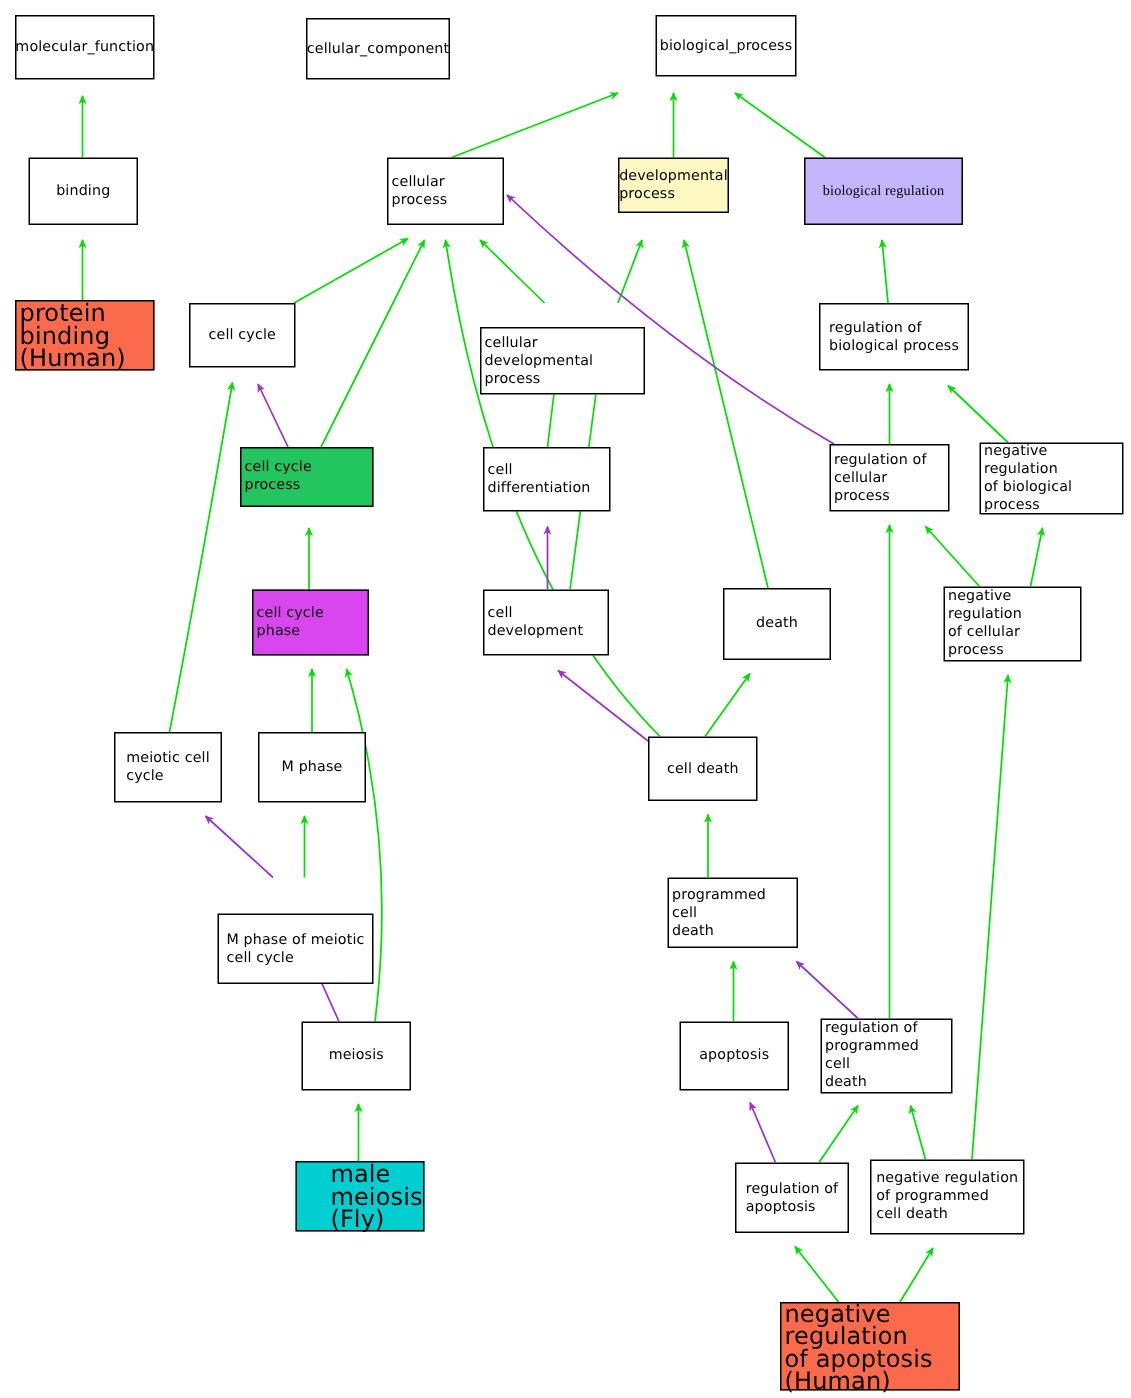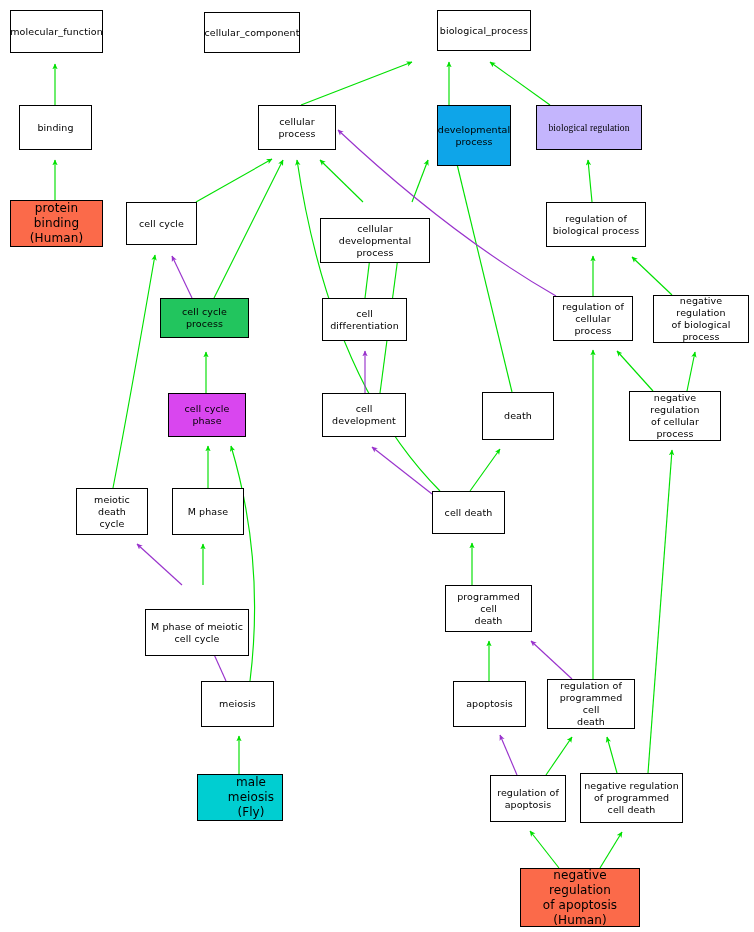--- a/index.html
+++ b/index.html
@@ -25,30 +25,30 @@
     pointer-events: none;
   }
   .node {
     position: absolute;
     box-sizing: border-box;
     border: 1px solid #000000;
     background: #ffffff;
     display: flex;
     align-items: center;
     justify-content: center;
-    text-align: center;
+    text-align: left;
     color: #000000;
     font-size: 9.5px;
     line-height: 12px;
     letter-spacing: 0.1px;
     z-index: 5;
     padding: 0 2px;
   }
   .node.leaf {
-    font-size: 12px;
+    font-size: 16px;
     line-height: 15px;
   }
   .node.root {
     font-size: 9.5px;
   }
   .node-label { display: block; white-space: pre-line; }
 </style>
 </head>
 <body>
 
@@ -113,21 +113,21 @@
       </div>
       <div class="node root" style="left: 404px; top: 10px; width: 94px; height: 41px; background: rgb(255, 255, 255); margin-left: 33px;">
         <span class="node-label">biological_process</span>
       </div>
       <div class="node term" style="left: 19px; top: 105px; width: 73px; height: 45px; background: rgb(255, 255, 255);">
         <span class="node-label">binding</span>
       </div>
       <div class="node term" style="left: 258px; top: 105px; width: 78px; height: 45px; background: rgb(255, 255, 255);">
         <span class="node-label">cellular process</span>
       </div>
-      <div class="node term" style="left: 412px; top: 105px; width: 74px; height: 61px; background: #0ea5e9; margin-left: 25px;">
+      <div class="node term" style="left: 412px; top: 105px; width: 74px; height: 37px; background: #fef9c3;">
         <span class="node-label">developmental
 process</span>
       </div>
       <div class="node term" style="left: 536px; top: 105px; width: 106px; height: 45px; background: #c4b5fd; font-family: Liberation Serif, serif;">
         <span class="node-label">biological regulation</span>
       </div>
       <div class="node leaf" style="left: 10px; top: 200px; width: 93px; height: 47px; background: rgb(251, 106, 74);">
         <span class="node-label">protein binding
 (Human)</span>
       </div>
@@ -165,21 +165,21 @@
       </div>
       <div class="node term" style="left: 482px; top: 392px; width: 72px; height: 48px; background: rgb(255, 255, 255);">
         <span class="node-label">death</span>
       </div>
       <div class="node term" style="left: 629px; top: 391px; width: 92px; height: 50px; background: rgb(255, 255, 255);">
         <span class="node-label">negative regulation
 of cellular
 process</span>
       </div>
       <div class="node term" style="left: 76px; top: 488px; width: 72px; height: 47px; background: rgb(255, 255, 255);">
-        <span class="node-label">meiotic death
+        <span class="node-label">meiotic cell
 cycle</span>
       </div>
       <div class="node term" style="left: 172px; top: 488px; width: 72px; height: 47px; background: rgb(255, 255, 255);">
         <span class="node-label">M phase</span>
       </div>
       <div class="node term" style="left: 432px; top: 491px; width: 73px; height: 43px; background: rgb(255, 255, 255);">
         <span class="node-label">cell death</span>
       </div>
       <div class="node term" style="left: 145px; top: 585px; width: 104px; height: 47px; background: rgb(255, 255, 255); margin-top: 24px;">
         <span class="node-label">M phase of meiotic

